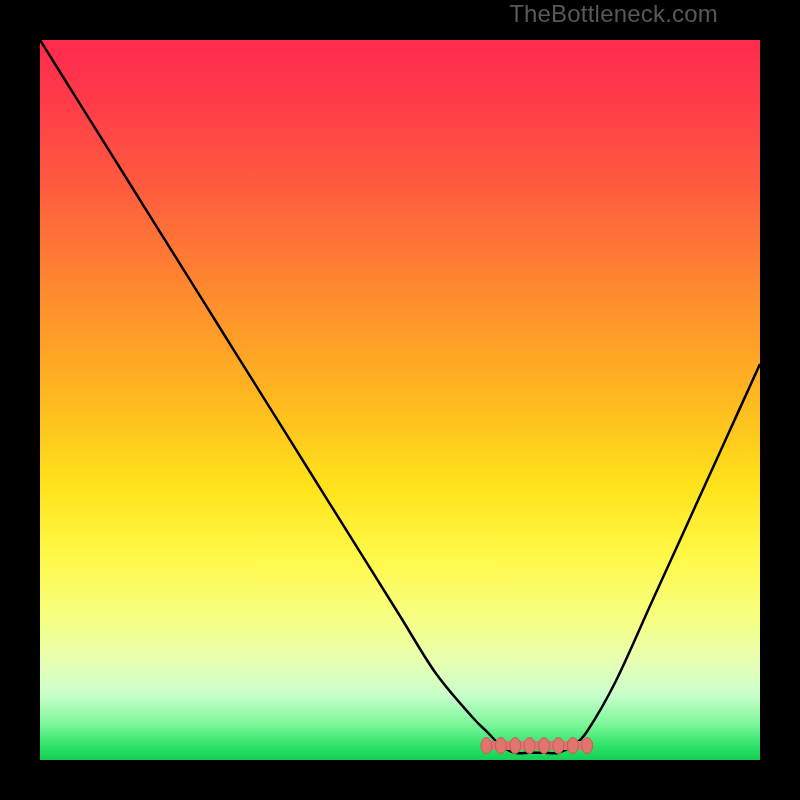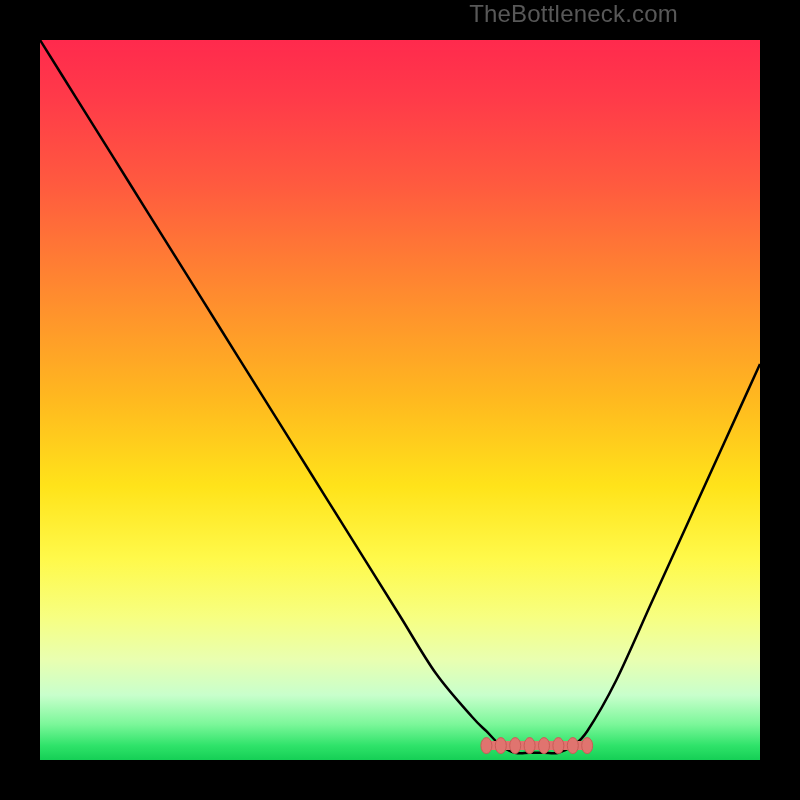--- a/index.html
+++ b/index.html
@@ -10,20 +10,21 @@
     background: #000;
     overflow: hidden;
   }
   .frame {
     position: absolute;
     left: 0;
     top: 0;
     width: 684px;
     height: 800px;
     background: #000;
+    padding-left: 40px;
   }
   .plot-area {
     position: absolute;
     left: 40px;
     top: 40px;
     width: 720px;
     height: 720px;
     background: linear-gradient(
       to bottom,
       #ff2a4d 0%,

